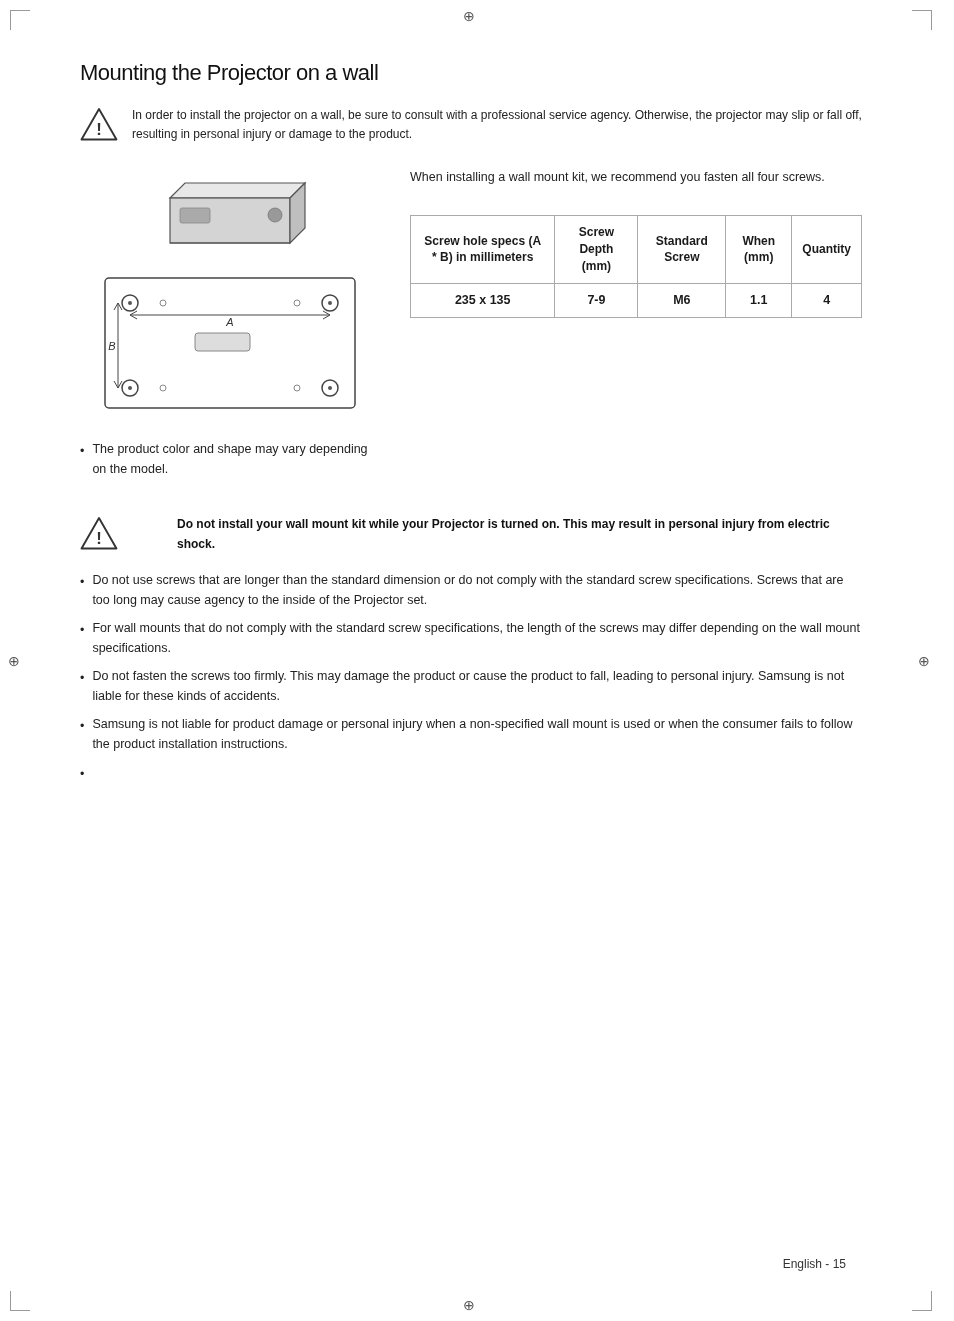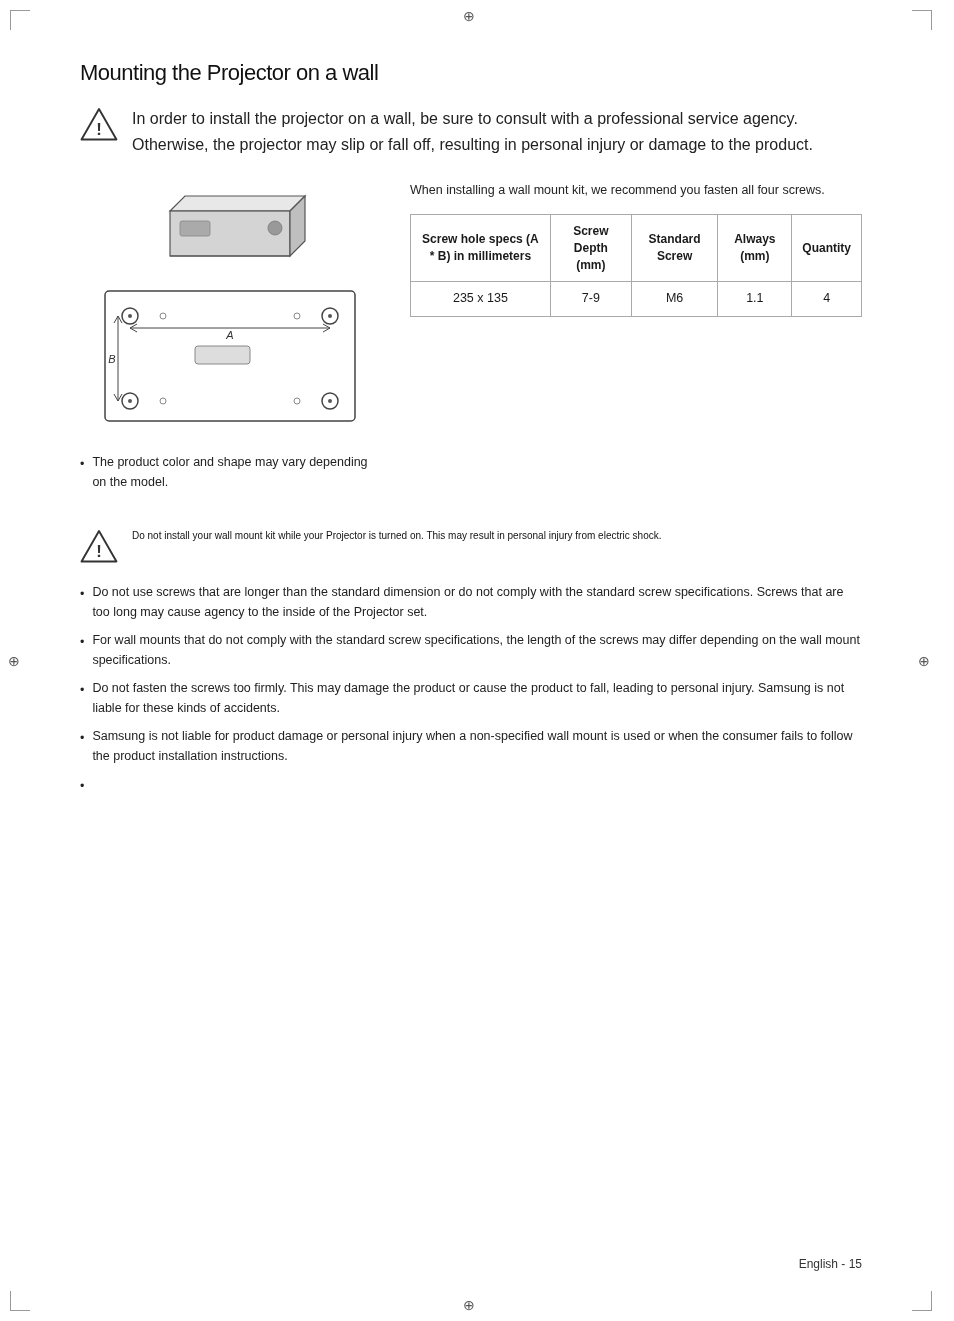--- a/index.html
+++ b/index.html
@@ -64,21 +64,21 @@
 
     
     .warning-box {
       display: flex;
       align-items: flex-start;
       gap: 14px;
       margin-bottom: 24px;
     }
 
     .warning-text {
-      font-size: 16px;
+      font-size: 12px;
       line-height: 1.6;
       color: #222;
     }
 
     
     .main-content {
       display: flex;
       gap: 30px;
       margin-bottom: 20px;
       align-items: flex-start;
@@ -89,21 +89,21 @@
       width: 300px;
     }
 
     .right-column {
       flex: 1;
     }
 
     .install-instruction {
       font-size: 12.5px;
       line-height: 1.5;
-      margin-bottom: 14px;
+      margin-bottom: 28px;
       color: #222;
     }
 
     
     .projector-diagram {
       margin-bottom: 16px;
       display: flex;
       flex-direction: column;
       align-items: center;
     }
@@ -116,20 +116,21 @@
       padding-left: 12px;
     }
 
     .specs-table th,
     .specs-table td {
       border: 1px solid #aaa;
       padding: 8px 10px;
       text-align: center;
       vertical-align: middle;
       line-height: 1.4;
+      font-weight: bold;
     }
 
     .specs-table th {
       background: #fff;
       font-weight: 600;
       font-size: 12px;
     }
 
     .specs-table td {
       font-size: 12.5px;
@@ -156,41 +157,42 @@
 
     
     .bold-warning-box {
       display: flex;
       align-items: flex-start;
       gap: 14px;
       margin: 16px 0;
     }
 
     .bold-warning-text {
-      font-size: 10px;
-      font-weight: 400;
+      font-size: 12px;
+      font-weight: 700;
       line-height: 1.6;
       color: #111;
+      margin-left: 45px;
     }
 
     
     .bullets-list {
       margin-top: 16px;
     }
 
     .bullets-list .bullet-item {
       margin-bottom: 8px;
       align-items: flex-start;
     }
 
     
     .page-number {
       position: absolute;
       bottom: 50px;
-      right: 80px;
+      right: 96px;
       font-size: 12px;
       color: #333;
     }
 
     
     .warning-triangle {
       width: 38px;
       height: 38px;
       flex-shrink: 0;
     }
@@ -286,21 +288,21 @@
 
     <div class="right-column">
       <p class="install-instruction">When installing a wall mount kit, we recommend you fasten all four screws.</p>
 
       <table class="specs-table">
         <thead>
           <tr>
             <th>Screw hole specs (A * B) in millimeters</th>
             <th>Screw Depth (mm)</th>
             <th>Standard Screw</th>
-            <th>Always (mm)</th>
+            <th>When (mm)</th>
             <th>Quantity</th>
           </tr>
         </thead>
         <tbody>
           <tr>
             <td>235 x 135</td>
             <td>7-9</td>
             <td>M6</td>
             <td>1.1</td>
             <td>4</td>

